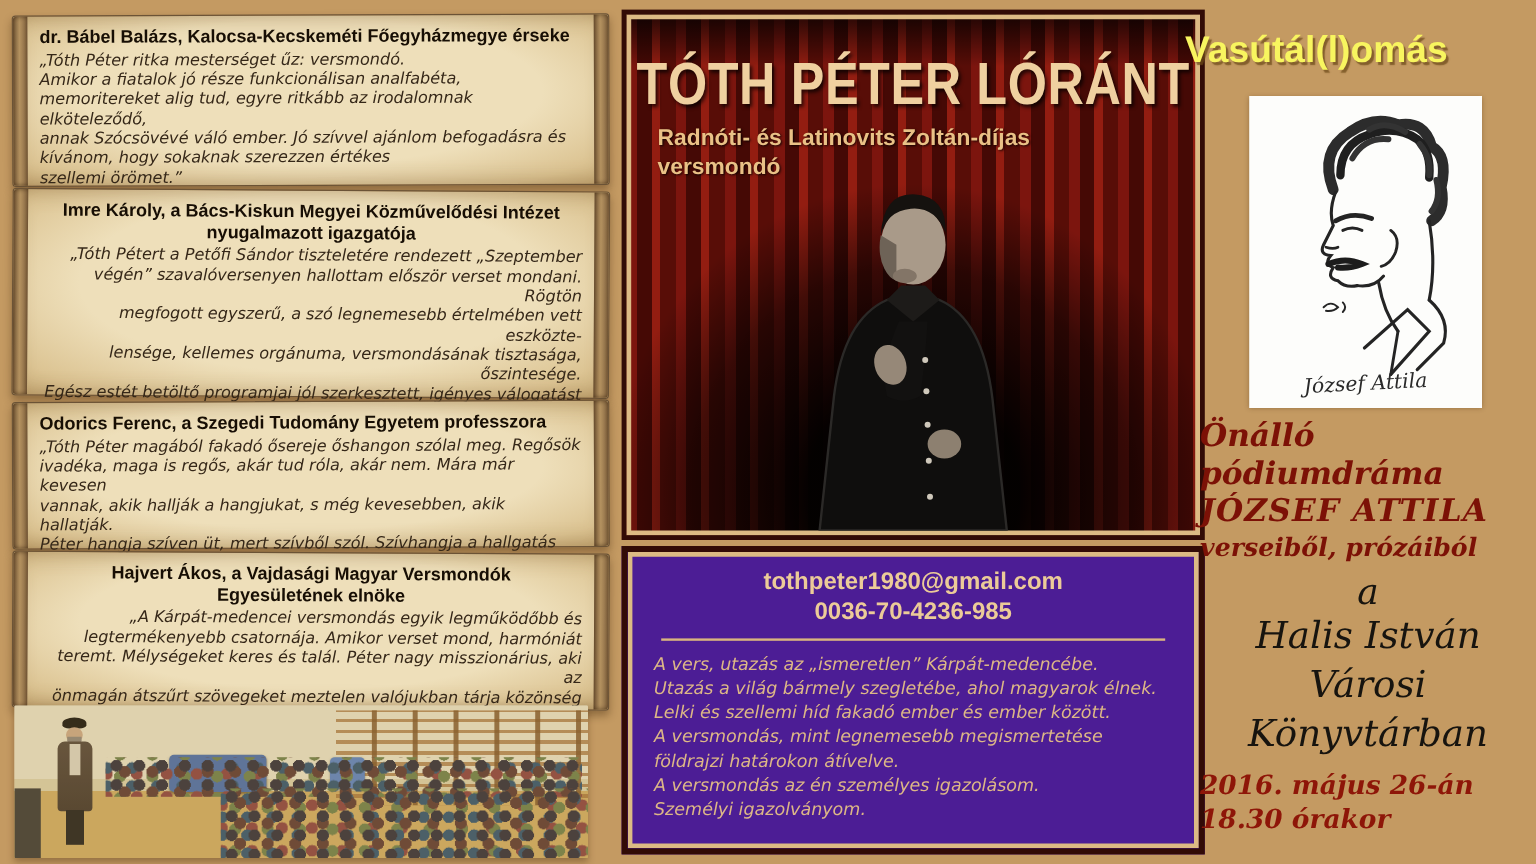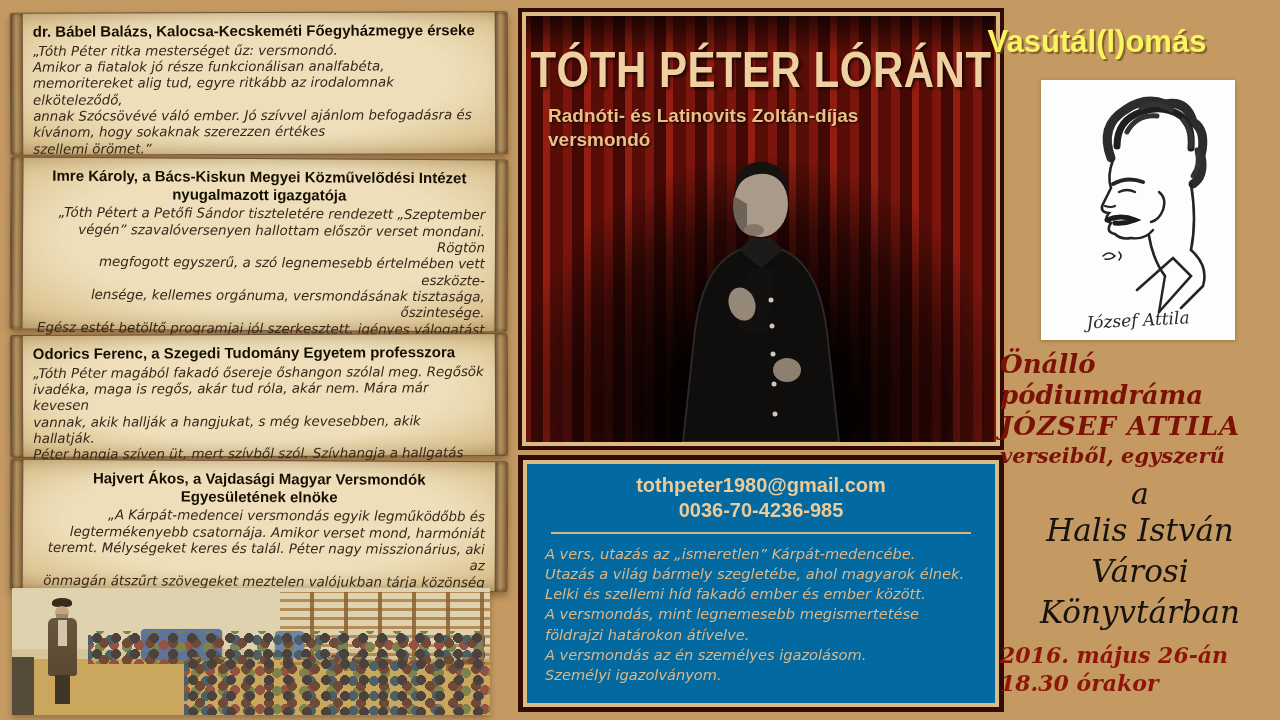--- a/index.html
+++ b/index.html
@@ -108,21 +108,21 @@
     font-size:19px;font-weight:bold;line-height:1.28;
     color:#e9c186;text-shadow:1px 1px 2px rgba(0,0,0,.8);
   }
   .performer{position:absolute;left:50%;bottom:4px;transform:translateX(-50%);}
 
   .contact{
     position:absolute;left:518px;top:455px;width:486px;height:257px;
     border:5px solid #320b06;
     box-shadow:inset 0 0 0 4px #dcba84;
     box-sizing:border-box;
-    background:#0369a1;
+    background:#4c1d95;
     padding:13px 22px 0 22px;
     color:#e2bd8d;
   }
   .contact .email,.contact .phone{
     text-align:center;font-size:20px;font-weight:bold;color:#eccb98;line-height:1.25;
   }
   .contact hr{border:none;border-top:2px solid #d9b57f;margin:9px 6px 10px 6px;}
   .contact .mission div{
     font-size:14.6px;line-height:1.38;
     font-family:"DejaVu Sans",sans-serif;font-style:italic;color:#ddb786;
@@ -295,21 +295,21 @@
       <path d="M62 176 Q68 170 74 176 Q70 180 64 179 M78 172 Q82 176 78 180" stroke-width="1.6"></path>
     </g>
   </svg>
   <div class="signature">József Attila</div>
 </div>
 
 <div class="drama script">
   <div class="d1">Önálló</div>
   <div class="d2">pódiumdráma</div>
   <div class="d3">JÓZSEF ATTILA</div>
-  <div class="d4">verseiből, egyszerű</div>
+  <div class="d4">verseiből, prózáiból</div>
 </div>
 
 <div class="connector script">a</div>
 
 <div class="venue script">
   <div>Halis  István</div>
   <div>Városi</div>
   <div>Könyvtárban</div>
 </div>
 

